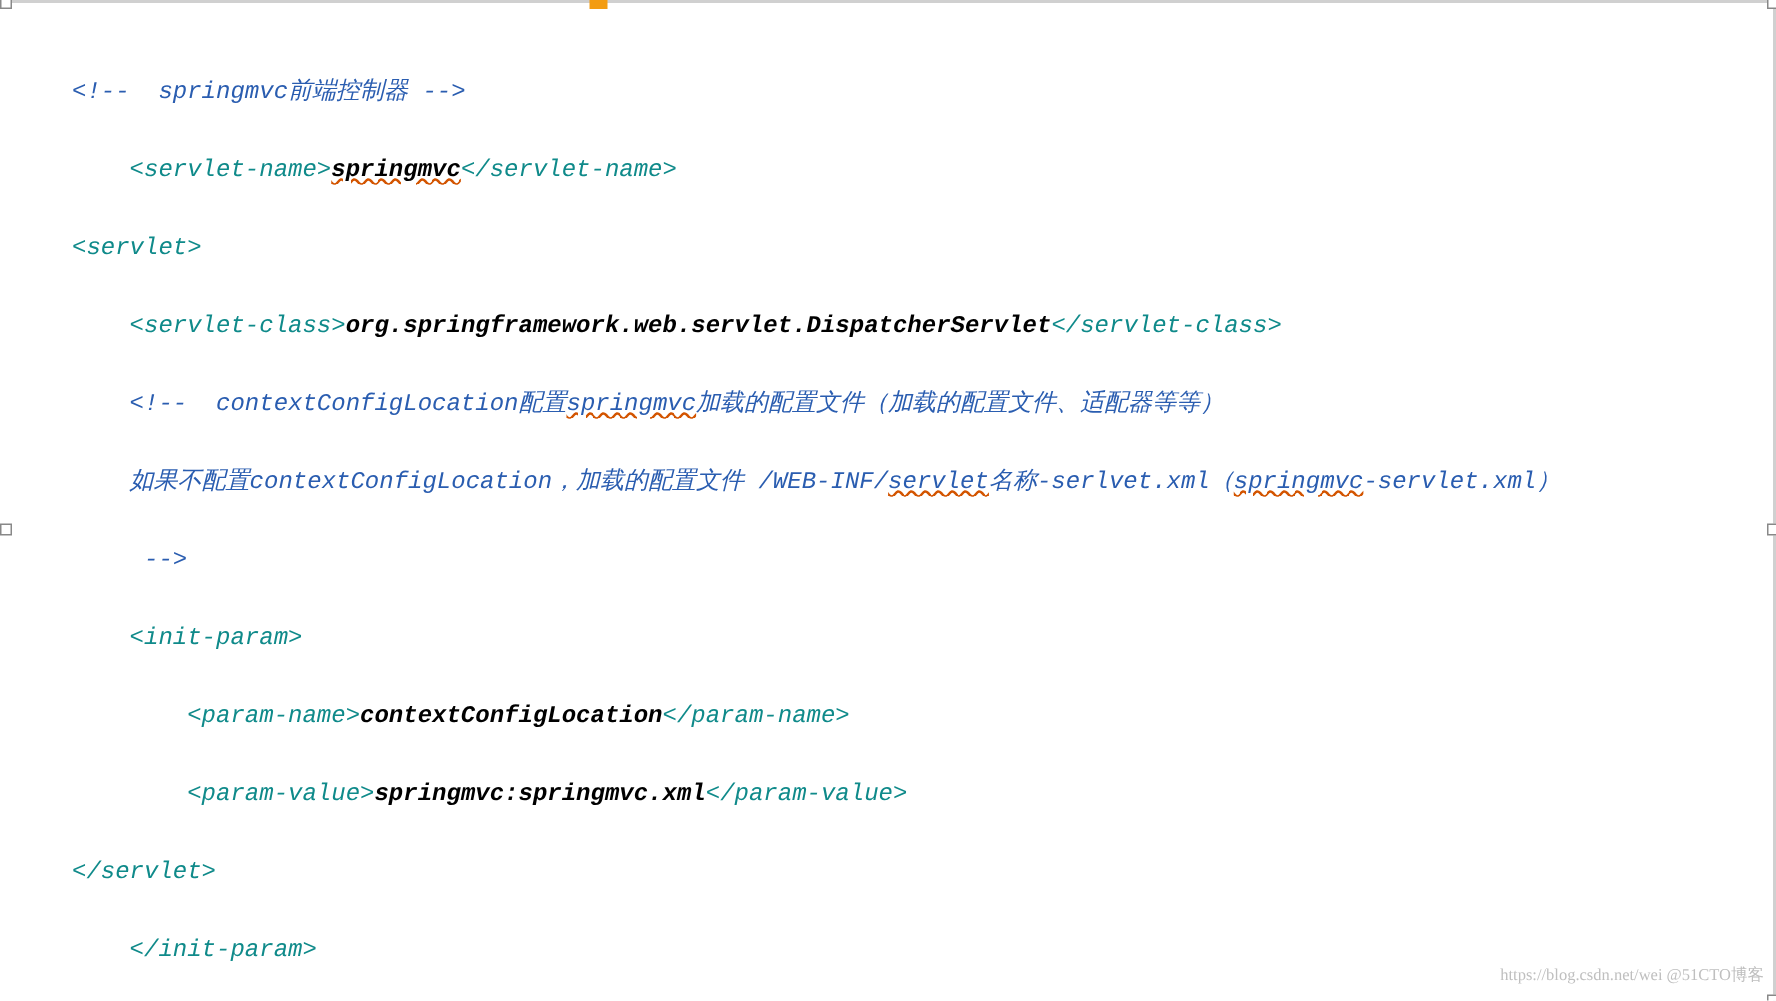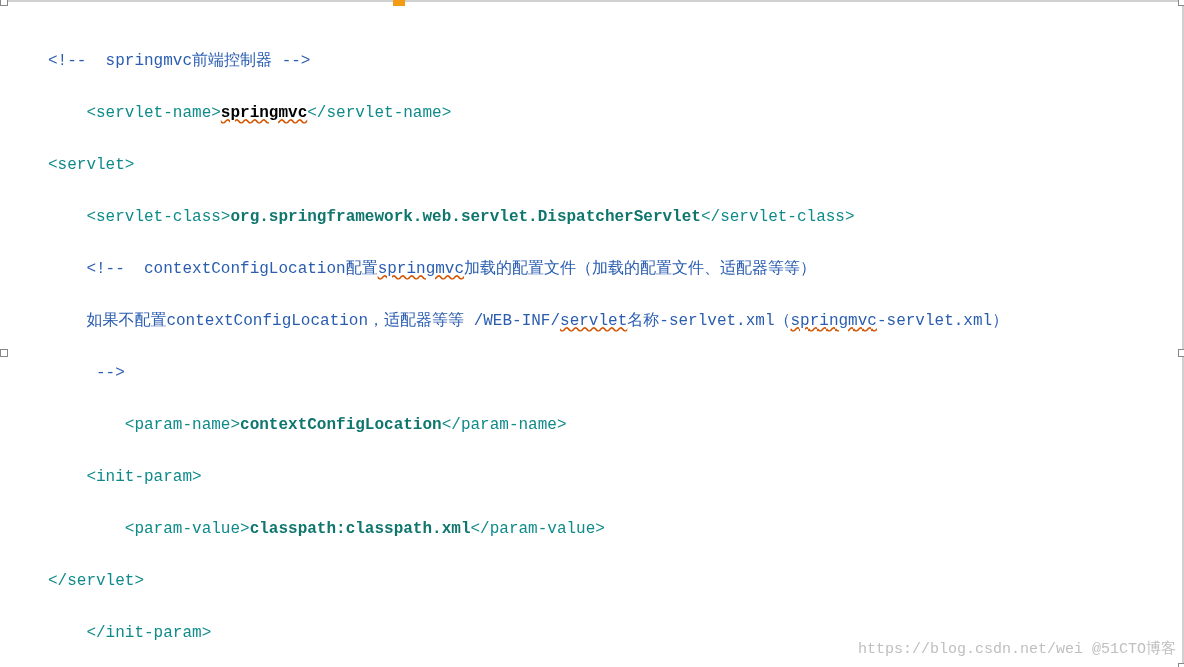--- a/index.html
+++ b/index.html
@@ -36,56 +36,56 @@
     position:absolute;
     top:-2px; left:393px;
     width:12px;height:6px;
     background:#f39c12;
   }
   .code {
     padding: 20px 0 0 48px;
     white-space: pre;
     color: #000;
   }
-  .line { display:block; height:26px; }
+  .line { display:block; height:26px;font-style:italic; }
   .tag { color:#0f8a8a; }
-  .txt { color:#0f766e; font-weight:600; }
+  .txt { color:#000000; font-weight:600; }
   .cmt { color:#2a5db0; }
   .sp  { color:#2a5db0; text-decoration:underline; text-decoration-color:#d35400; text-decoration-style:wavy; }
   .sp2 { color:#000; font-weight:600; text-decoration:underline; text-decoration-color:#d35400; text-decoration-style:wavy; }
   .watermark {
     position:absolute;
     right:6px; bottom:4px;
-    font-size:15px;
-    font-family: Liberation Mono, monospace;
+    font-size:11px;
+    font-family: Liberation Serif, serif;
     color:#bfbfbf;
   }
 </style>
 </head>
 <body>
 
 <div class="editor-wrap">
   <div class="caret-marker"></div>
   <div class="handle top-left"></div>
   <div class="handle top-right"></div>
   <div class="handle mid-left"></div>
   <div class="handle mid-right"></div>
   <div class="handle bot-right"></div>
 
   <div class="code">
 <span class="line"><span class="cmt">&lt;!--  springmvc前端控制器 --&gt;</span></span>
 <span class="line">    <span class="tag">&lt;servlet-name&gt;</span><span class="sp2">springmvc</span><span class="tag">&lt;/servlet-name&gt;</span></span>
 <span class="line"><span class="tag">&lt;servlet&gt;</span></span>
 <span class="line">    <span class="tag">&lt;servlet-class&gt;</span><span class="txt">org.springframework.web.servlet.DispatcherServlet</span><span class="tag">&lt;/servlet-class&gt;</span></span>
 <span class="line">    <span class="cmt">&lt;!--  contextConfigLocation配置</span><span class="sp">springmvc</span><span class="cmt">加载的配置文件（加载的配置文件、适配器等等）</span></span>
-<span class="line">    <span class="cmt">如果不配置contextConfigLocation，适配器等等 /WEB-INF/</span><span class="sp">servlet</span><span class="cmt">名称-serlvet.xml（</span><span class="sp">springmvc</span><span class="cmt">-servlet.xml）</span></span>
+<span class="line">    <span class="cmt">如果不配置contextConfigLocation，加载的配置文件 /WEB-INF/</span><span class="sp">servlet</span><span class="cmt">名称-serlvet.xml（</span><span class="sp">springmvc</span><span class="cmt">-servlet.xml）</span></span>
 <span class="line">    <span class="cmt"> --&gt;</span></span>
+<span class="line">    <span class="tag">&lt;init-param&gt;</span></span>
 <span class="line">        <span class="tag">&lt;param-name&gt;</span><span class="txt">contextConfigLocation</span><span class="tag">&lt;/param-name&gt;</span></span>
-<span class="line">    <span class="tag">&lt;init-param&gt;</span></span>
-<span class="line">        <span class="tag">&lt;param-value&gt;</span><span class="txt">classpath:classpath.xml</span><span class="tag">&lt;/param-value&gt;</span></span>
+<span class="line">        <span class="tag">&lt;param-value&gt;</span><span class="txt">springmvc:springmvc.xml</span><span class="tag">&lt;/param-value&gt;</span></span>
 <span class="line"><span class="tag">&lt;/servlet&gt;</span></span>
 <span class="line">    <span class="tag">&lt;/init-param&gt;</span></span>
 
 
 
 
 
 
 
 

